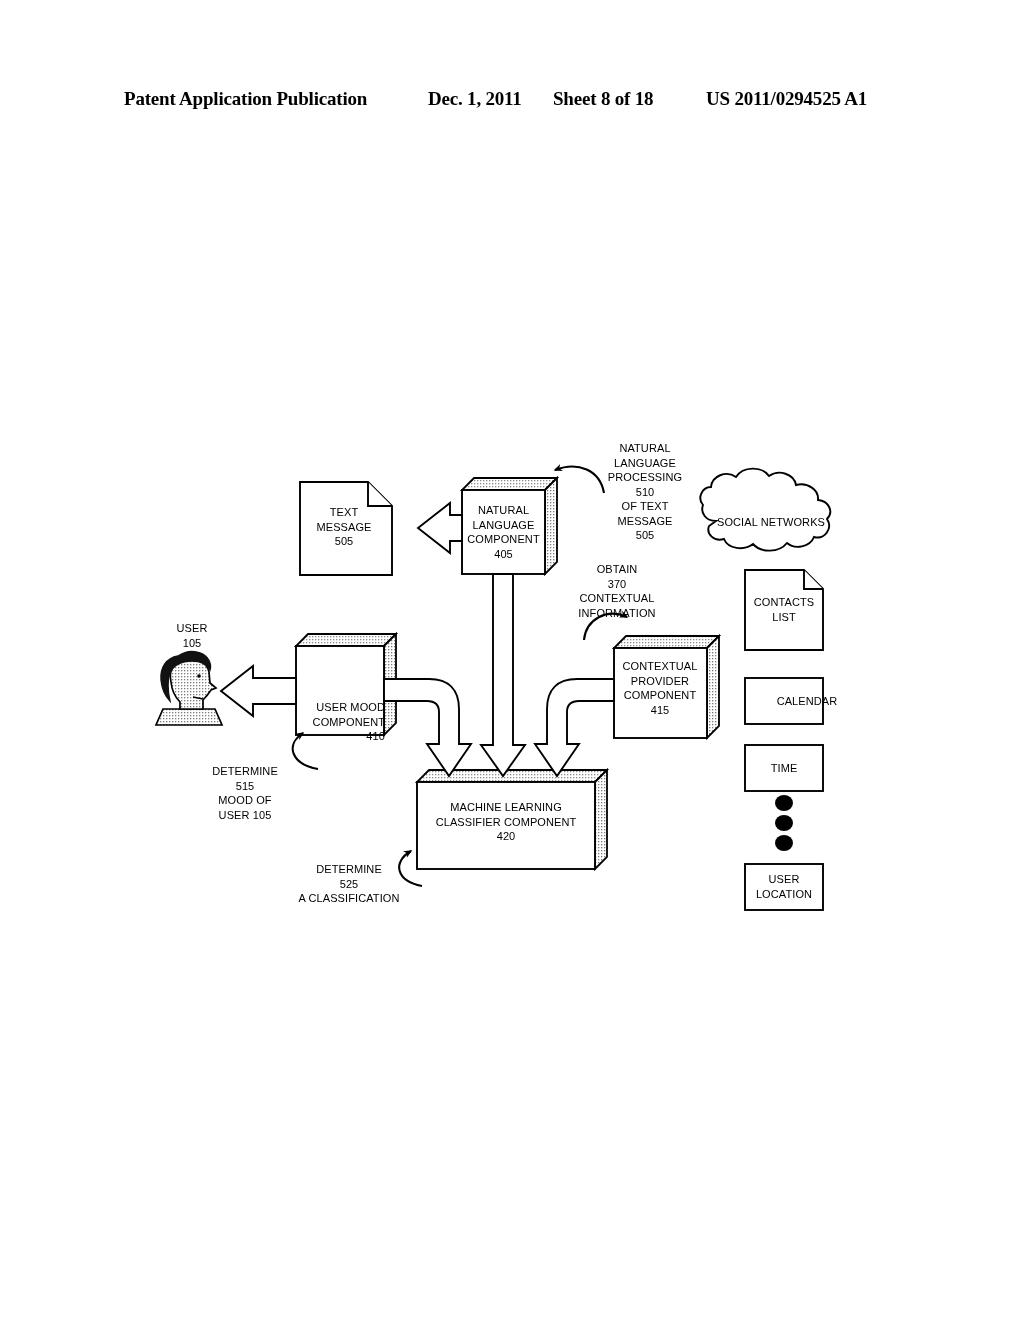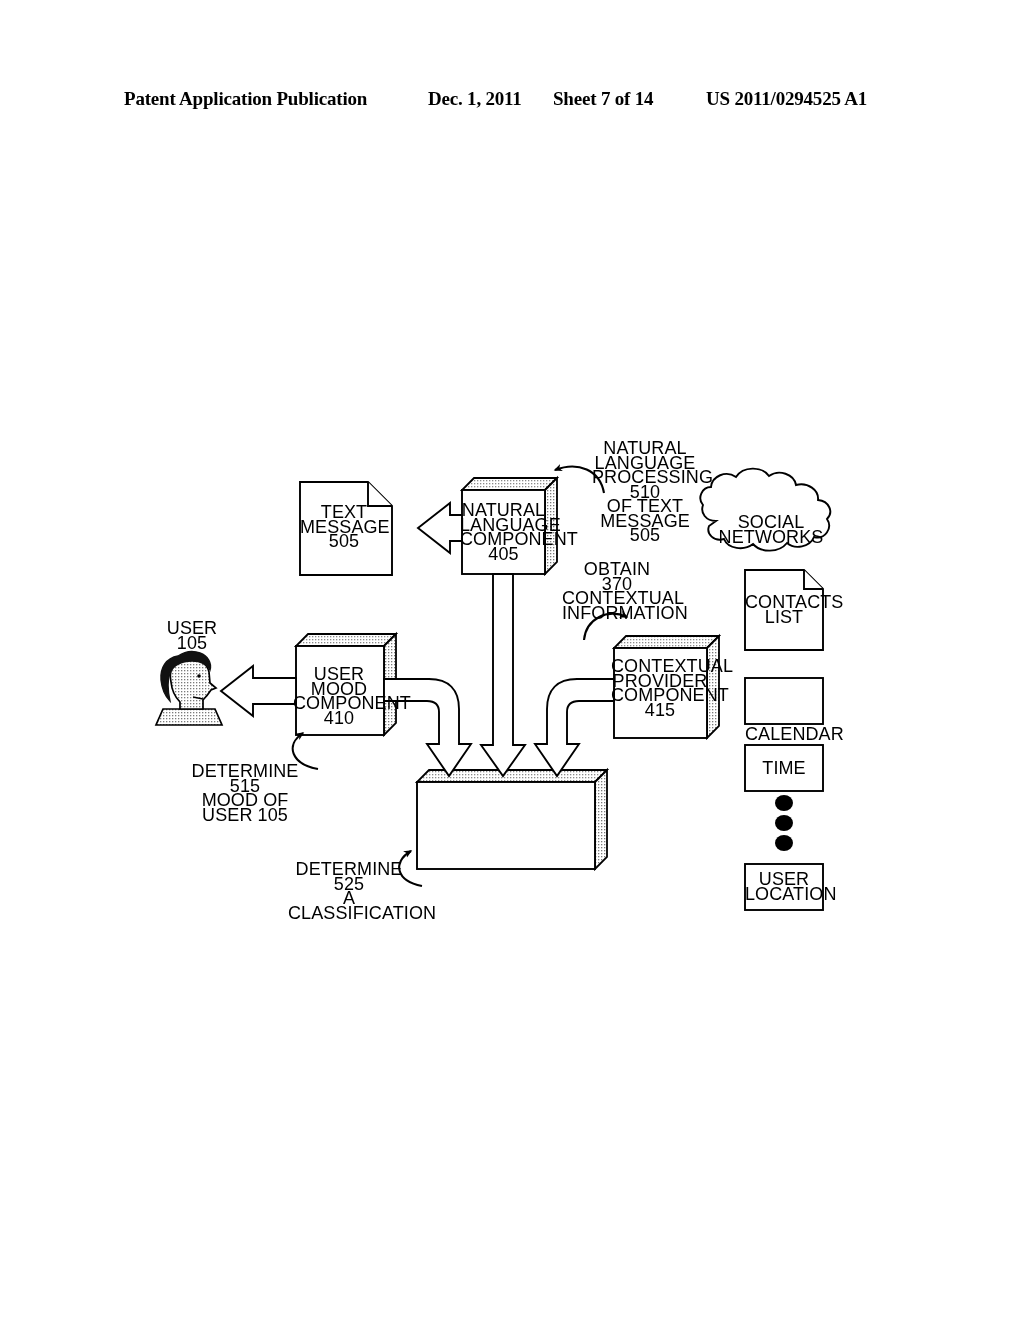--- a/index.html
+++ b/index.html
@@ -46,21 +46,21 @@
   #figure-svg {
     position: absolute;
     left: 0;
     top: 0;
   }
 
   
   .lbl {
     position: absolute;
     font-family: "Liberation Sans", sans-serif;
-    font-size: 18px;
+    font-size: 11px;
     line-height: 14.5px;
     text-align: center;
     white-space: pre-line;
     letter-spacing: 0.1px;
   }
 
   #fig-caption {
     position: absolute;
     left: 430px;
     top: 898px;
@@ -71,21 +71,21 @@
     font-size: 27px;
     letter-spacing: 0.5px;
   }
 </style>
 </head>
 <body>
 
 <div id="patent-header">
   <span class="hdr-pub">Patent Application Publication</span>
   <span class="hdr-date">Dec. 1, 2011</span>
-  <span class="hdr-sheet">Sheet 7 of 14</span>
+  <span class="hdr-sheet">Sheet 8 of 18</span>
   <span class="hdr-num">US 2011/0294525 A1</span>
 </div>
 
 <div id="figure-canvas">
 
   <svg id="figure-svg" width="1024" height="1320" viewBox="0 0 1024 1320">
     <defs>
 
       <pattern id="stipple" width="3" height="3" patternUnits="userSpaceOnUse">
         <rect width="3" height="3" fill="#ffffff"></rect>
@@ -231,39 +231,42 @@
 
   <div class="lbl" style="left:300px; top:505px; width:88px;">TEXT
 MESSAGE
 505</div>
 
   <div class="lbl" style="left:460px; top:503px; width:87px;">NATURAL
 LANGUAGE
 COMPONENT
 405</div>
 
-  <div class="lbl" style="left:293px; top:667px; width:92px;">USER MOOD
+  <div class="lbl" style="left:293px; top:700px; width:92px;text-align:right;">USER MOOD
 COMPONENT
 410</div>
 
   <div class="lbl" style="left:611px; top:659px; width:98px;">CONTEXTUAL
 PROVIDER
 COMPONENT
 415</div>
 
+  <div class="lbl" style="left:417px; top:800px; width:178px;">MACHINE LEARNING
+CLASSIFIER COMPONENT
+420</div>
 
   <div class="lbl" style="left:152px; top:621px; width:80px;">USER
 105</div>
 
   <div class="lbl" style="left:706px; top:515px; width:130px;">SOCIAL NETWORKS</div>
 
   <div class="lbl" style="left:745px; top:595px; width:78px;">CONTACTS
 LIST</div>
 
-  <div class="lbl" style="left:745px; top:694px; width:78px;margin-top:33px;">CALENDAR</div>
+  <div class="lbl" style="left:768px; top:694px; width:78px;">CALENDAR</div>
 
   <div class="lbl" style="left:745px; top:761px; width:78px;">TIME</div>
 
   <div class="lbl" style="left:745px; top:872px; width:78px;">USER
 LOCATION</div>
 
   <div class="lbl" style="left:592px; top:441px; width:106px;">NATURAL
 LANGUAGE
 PROCESSING
 510

